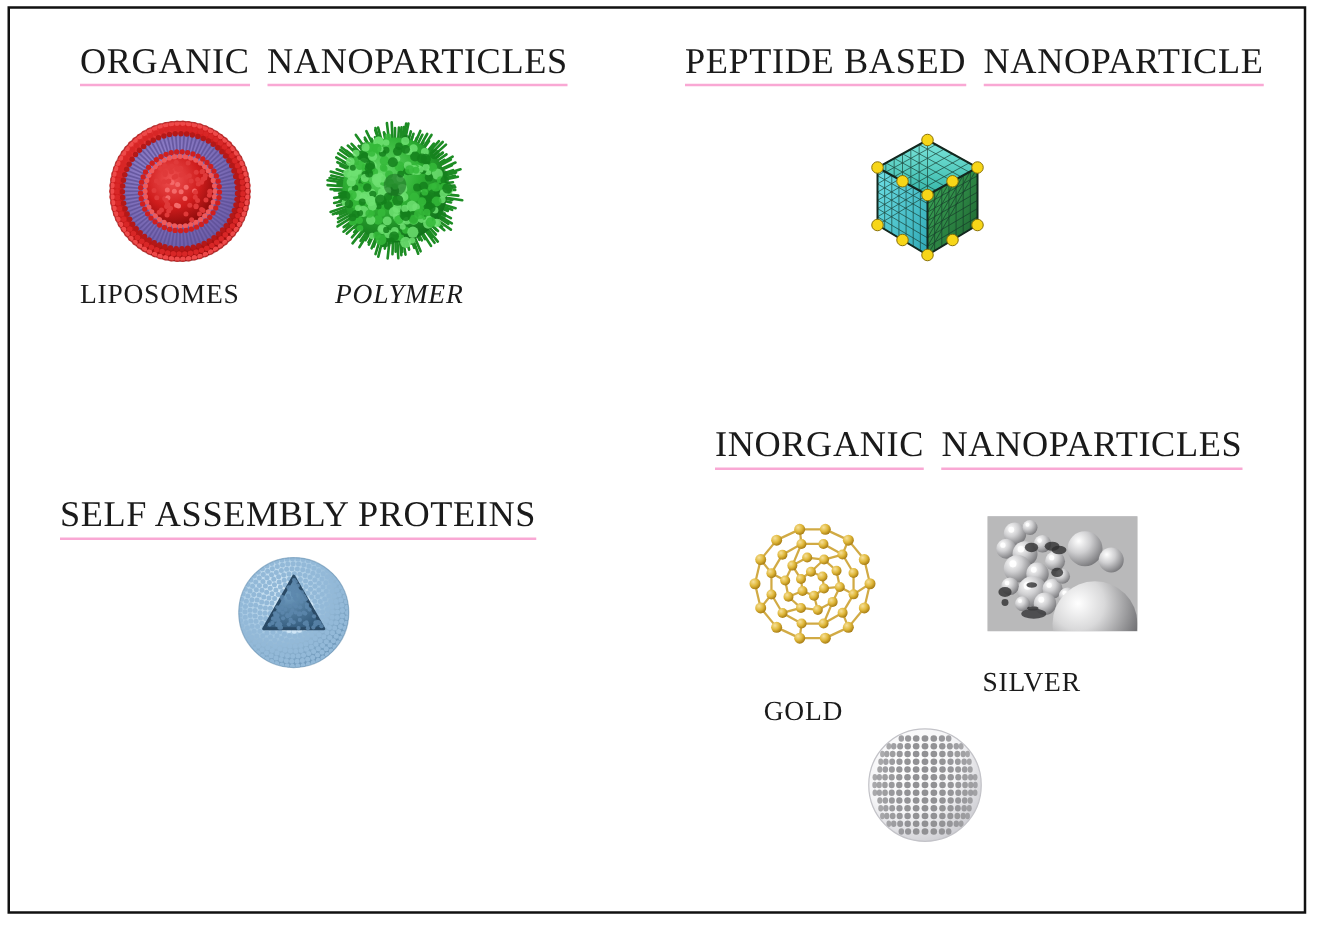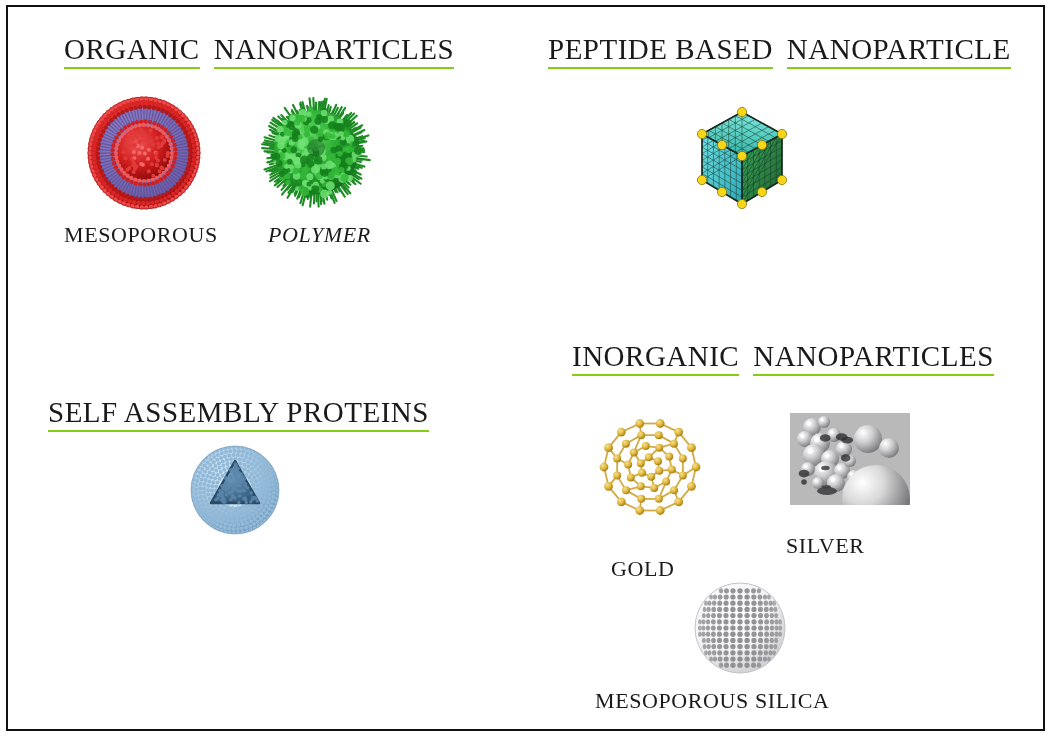--- a/index.html
+++ b/index.html
@@ -33,21 +33,21 @@
   .heading {
     position: absolute;
     font-size: 29px;
     letter-spacing: 0.5px;
     white-space: nowrap;
     color: #1a1a1a;
     font-weight: 400;
   }
   .heading .w {
     display: inline-block;
-    border-bottom: 2px solid #84cc16;
+    border-bottom: 2px solid #f9a8d4;
     padding-bottom: 1px;
   }
   .heading .gap {
     display: inline-block;
     width: 14px;
   }
   .caption {
     position: absolute;
     font-size: 22px;
     letter-spacing: 0.6px;
@@ -1939,18 +1939,17 @@
           <ellipse cx="48.96384886380628" cy="92.2" rx="2.641515923512367" ry="2.6" opacity="0.9342467134040047"></ellipse>
           <ellipse cx="56" cy="92.2" rx="2.7" ry="2.6" opacity="0.9500000000000001"></ellipse>
           <ellipse cx="63.03615113619372" cy="92.2" rx="2.641515923512367" ry="2.6" opacity="0.9342467134040047"></ellipse>
           <ellipse cx="69.51808974548145" cy="92.2" rx="2.470670276140527" ry="2.6" opacity="0.8882276838088962"></ellipse>
           <ellipse cx="74.9352566448144" cy="92.2" rx="2.200919960118115" ry="2.6" opacity="0.8155676660250815"></ellipse>
         </g>
       <circle cx="56" cy="55" r="45" fill="none" stroke="#c3c3c8" stroke-width="1"></circle>
     </svg>
   </div>
 
-  <div class="caption" style="left:64px; top:222px;">MESOPOROUS</div>
+  <div class="caption" style="left:64px; top:222px;">LIPOSOMES</div>
   <div class="caption" style="left:268px; top:222px;font-style:italic;">POLYMER</div>
   <div class="caption" style="left:611px; top:556px;">GOLD</div>
   <div class="caption" style="left:786px; top:533px;text-align:center;">SILVER</div>
-  <div class="caption" style="left:595px; top:688px;">MESOPOROUS SILICA</div>
 </div>
 
 </body></html>

